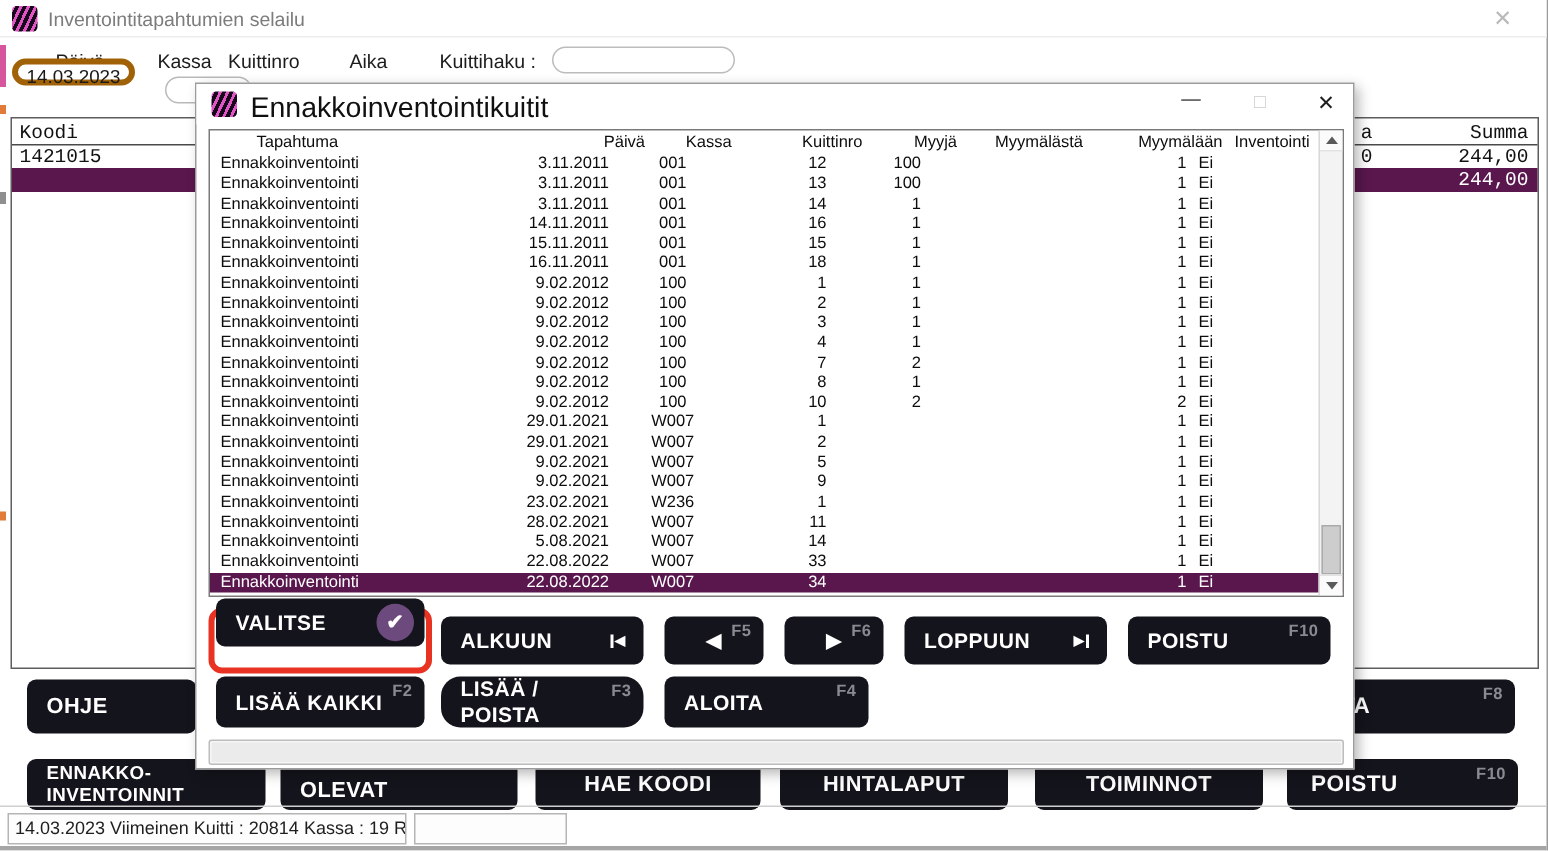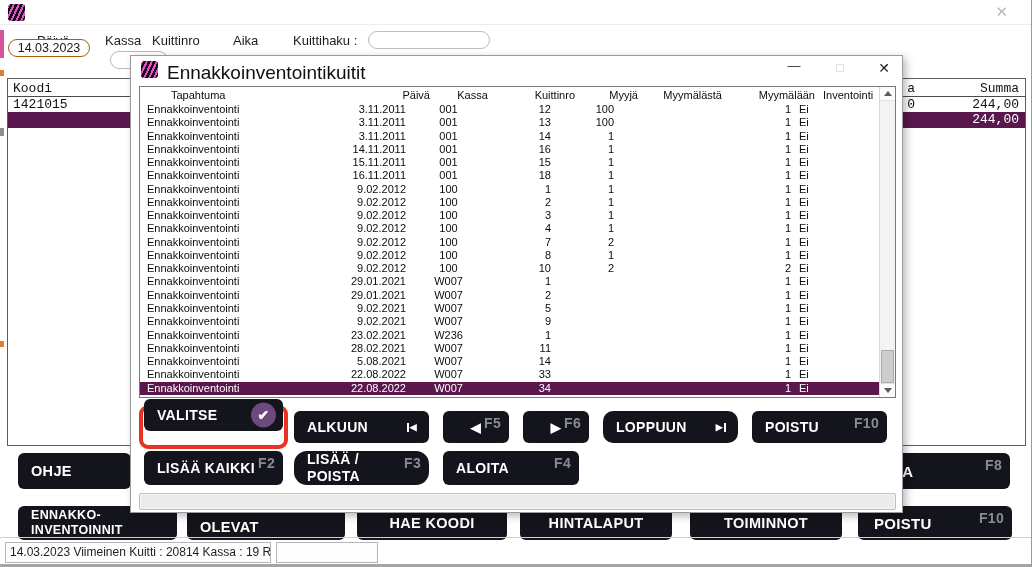--- a/index.html
+++ b/index.html
@@ -12,42 +12,42 @@
   .main-titlebar{position:absolute;left:0;top:0;width:1032px;height:25px;background:#fff;
     border-bottom:1px solid #ededed;}
   .brand-icon{position:absolute;width:17px;height:17px;border-radius:3px;
     background:repeating-linear-gradient(115deg,#e254c4 0 2px,#17071d 2px 4.5px);}
   .main-title{position:absolute;left:32px;top:5px;font-size:13px;color:#7c7c7c;}
   .main-close{position:absolute;right:24px;top:3px;font-size:15px;color:#b9b9b9;cursor:default;}
 
   .flt-label{position:absolute;top:33px;font-size:13px;color:#1c1c1c;}
   .search-input{position:absolute;left:368px;top:31px;width:122px;height:18px;border:1px solid #bcbcbc;
     border-radius:9px;background:#fff;font-size:12px;padding:0 8px;color:#222;}
-  .date-input{position:absolute;left:8px;top:39px;width:82px;height:18px;border:1px solid #a16207;
+  .date-input{position:absolute;left:8px;top:39px;width:82px;height:18px;border:4px solid #a16207;
     border-radius:9px;background:#fff;font-size:12.5px;color:#1a1a1a;text-align:center;line-height:17px;}
   .kassa-input{position:absolute;left:110px;top:51px;width:58px;height:18px;border:1px solid #b9b9b9;
     border-radius:9px;background:#fff;}
 
   .main-table{position:absolute;left:7px;top:78px;width:1019px;height:368px;border:1px solid #5d5d5d;
     background:#fff;font-family:"Liberation Mono","DejaVu Sans Mono",monospace;font-size:13px;color:#111;}
   .mt-header{position:absolute;left:0;top:2px;width:100%;height:16px;border-bottom:1px solid #4a4a4a;}
   .mt-h-koodi{position:absolute;left:5px;top:0;}
   .mt-h-partial{position:absolute;left:887px;top:0;width:20px;text-align:right;}
   .mt-h-summa{position:absolute;right:6px;top:0;}
   .mt-row{position:absolute;left:0;width:100%;height:15px;}
   .mt-row .c-koodi{position:absolute;left:5px;top:0;}
   .mt-row .c-partial{position:absolute;left:887px;top:0;width:20px;text-align:right;}
   .mt-row .c-summa{position:absolute;right:6px;top:0;}
   .mt-row.sel{background:#5a174e;color:#fff;height:16px;}
 
   
   .dbtn{position:absolute;background:#14141c;border-radius:6px;color:#fff;font-weight:700;
     letter-spacing:.02em;cursor:default;}
   .dbtn .lbl{position:absolute;left:13px;top:50%;transform:translateY(-50%);font-size:14.5px;}
-  .dbtn .fkey{position:absolute;right:8px;top:4px;font-size:14px;font-weight:600;color:#8a8a92;}
+  .dbtn .fkey{position:absolute;right:8px;top:4px;font-size:11px;font-weight:600;color:#8a8a92;}
 
   
   .b-ohje{left:18px;top:453px;width:113px;height:36px;}
   .b-f8{left:858px;top:453px;width:152px;height:36px;}
   .b-f8 .lbl{left:36px;font-size:15px;}
   .row2btn{top:506px;height:34px;}
   .b-ennakko{left:18px;width:159px;}
   .b-ennakko .lbl{font-size:12.5px;line-height:1.2;width:140px;transform:translateY(-50%);}
   .b-olevat{left:187px;width:158px;}
   .b-olevat .lbl{top:auto;bottom:5px;transform:none;}
@@ -104,21 +104,21 @@
     border:1px solid #ababab;}
 
   
   .dlg .dbtn .lbl{font-size:14px;}
   .valitse-ring{position:absolute;left:8px;top:349px;width:149px;height:44px;border:4px solid #e83222;
     border-radius:9px;background:transparent;}
   .b-valitse{left:13px;top:343px;width:139px;height:32px;}
   .b-alkuun{left:163px;top:355px;width:135px;height:32px;}
   .b-f5{left:312px;top:355px;width:66px;height:32px;}
   .b-f6{left:392px;top:355px;width:66px;height:32px;}
-  .b-loppuun{left:472px;top:355px;width:135px;height:32px;border-radius:10px;}
+  .b-loppuun{left:472px;top:355px;width:135px;height:32px;}
   .b-dpoistu{left:621px;top:355px;width:135px;height:32px;}
   .b-lisaakaikki{left:13px;top:395px;width:139px;height:34px;}
   .b-lisaapoista{left:163px;top:395px;width:135px;height:34px;border-radius:13px;}
   .b-lisaapoista .lbl{font-size:13px;line-height:1.2;width:90px;}
   .b-aloita{left:312px;top:395px;width:136px;height:34px;}
 
   .check-circle{position:absolute;right:7px;top:50%;transform:translateY(-50%);width:25px;height:25px;
     border-radius:50%;background:#6d4a7d;color:#fff;font-size:14px;text-align:center;line-height:25px;}
   .icon-skip{position:absolute;right:12px;top:50%;transform:translateY(-50%);font-size:9px;color:#fff;
     display:flex;align-items:center;gap:1px;}
@@ -133,20 +133,21 @@
 
 <div class="screen">
 
   <div class="artifact" style="top:30px;width:4px;height:28px;background:#d5569c;"></div>
   <div class="artifact" style="top:70px;width:4px;height:6px;background:#e07b39;"></div>
   <div class="artifact" style="top:128px;width:4px;height:8px;background:#8f8f8f;"></div>
   <div class="artifact" style="top:341px;width:4px;height:6px;background:#e07b39;"></div>
 
   <div class="main-titlebar">
     <span class="brand-icon" style="left:8px;top:4px;"></span>
+    <span class="main-title">Inventointitapahtumien selailu</span>
     <span class="main-close">✕</span>
   </div>
 
   <span class="flt-label" style="left:37px;">Päivä</span>
   <span class="flt-label" style="left:105px;">Kassa</span>
   <span class="flt-label" style="left:152px;">Kuittinro</span>
   <span class="flt-label" style="left:233px;">Aika</span>
   <span class="flt-label" style="left:293px;">Kuittihaku :</span>
   <div class="search-input"></div>
   <div class="date-input">14.03.2023</div>

